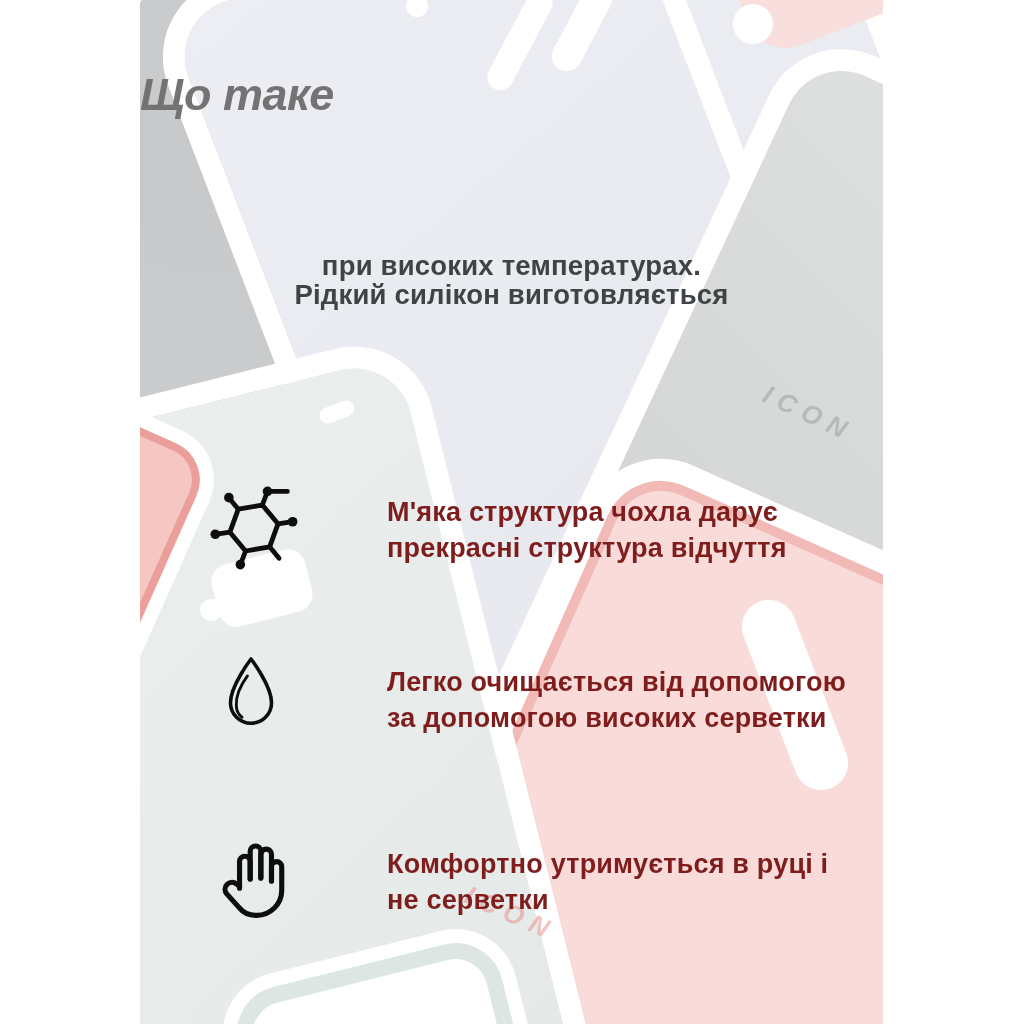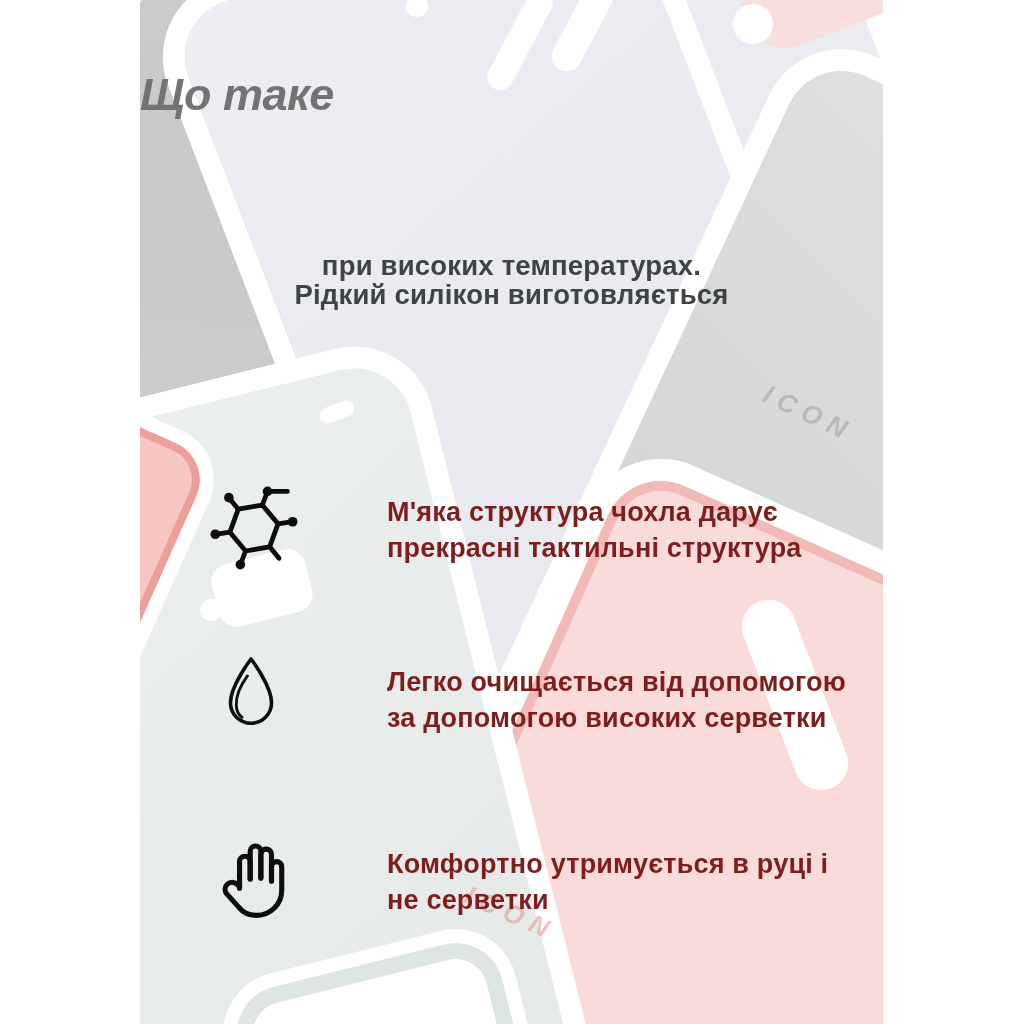--- a/index.html
+++ b/index.html
@@ -113,21 +113,21 @@
           <circle cx="17" cy="15" r="4.6"></circle>
             <circle cx="54" cy="9" r="4.6"></circle>
           <circle cx="78" cy="38" r="4.6"></circle>
             <circle cx="4" cy="50" r="4.6"></circle>
           <circle cx="28" cy="79" r="4.6"></circle>
         </g>
       </svg>
     </span>
     <div class="txt">
       <div>М'яка структура чохла дарує</div>
-      <div>прекрасні тактильні структура</div>
+      <div>прекрасні структура відчуття</div>
     </div>
   </div>
 
   <div class="feature f2">
     <span class="ic" style="left:226px;top:6px;">
       <svg width="50" height="72" viewBox="0 0 56 80" fill="none" stroke="#0d0d0d" stroke-width="4" stroke-linecap="round" stroke-linejoin="round">
         <path d="M28,3 C28,3 5,33 5,52 a23,23 0 0 0 46,0 C51,33 28,3 28,3 Z"></path>
         <path stroke-width="3.2" d="M24,22 C16,33 11,44 11.5,55 C11.7,60 14,65.5 18,68.3"></path>
       </svg>
     </span>

